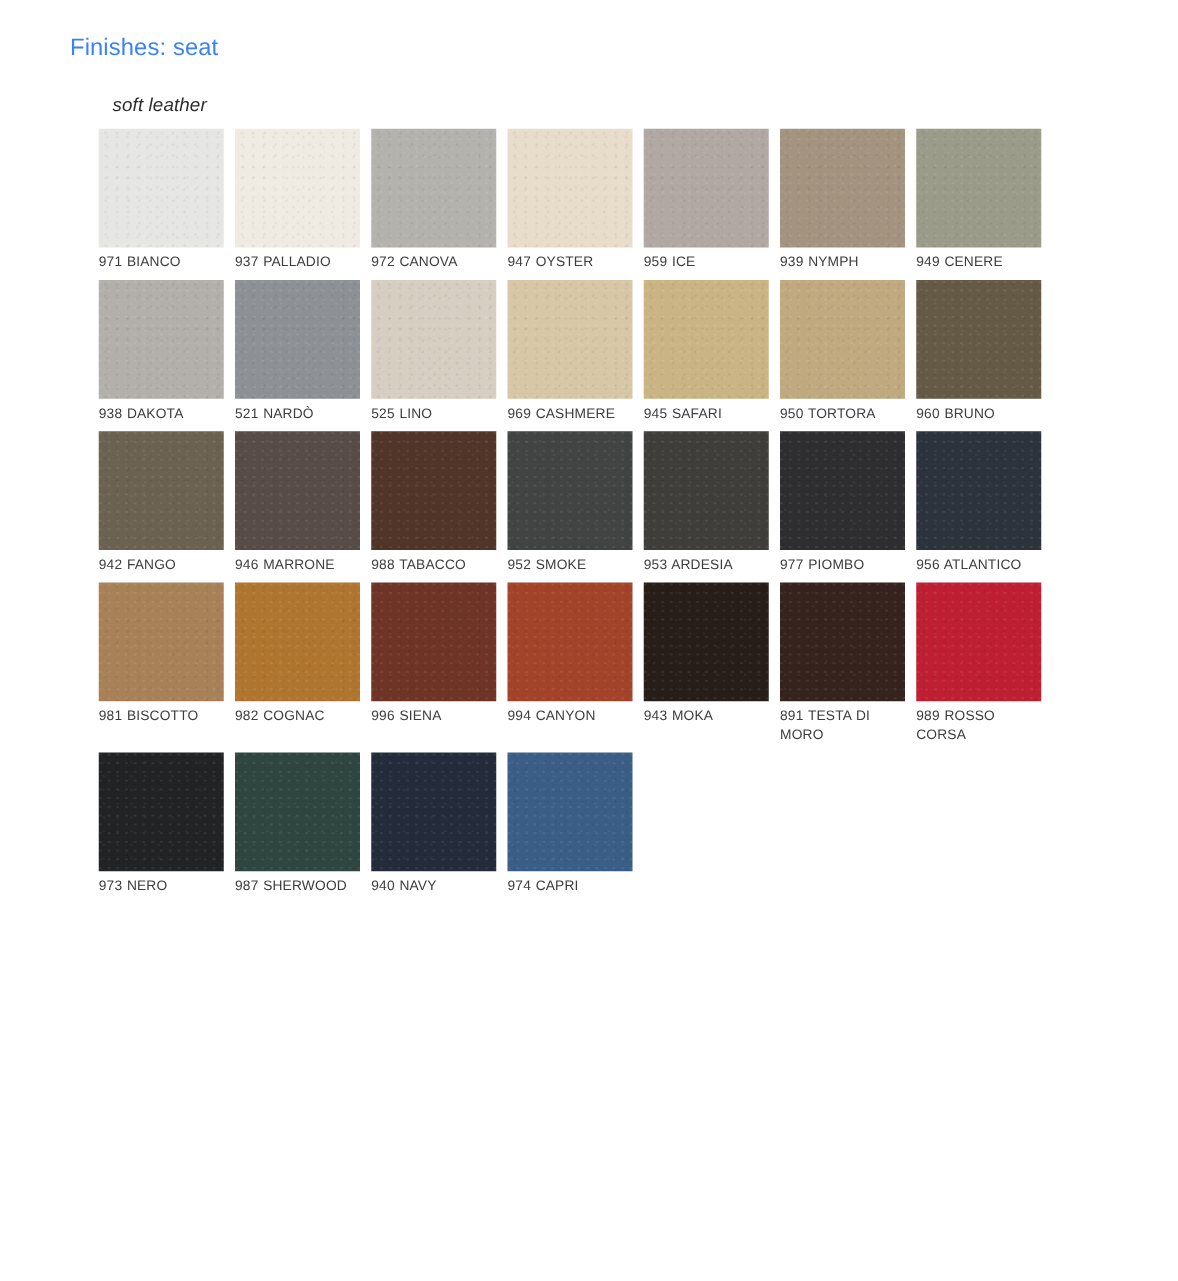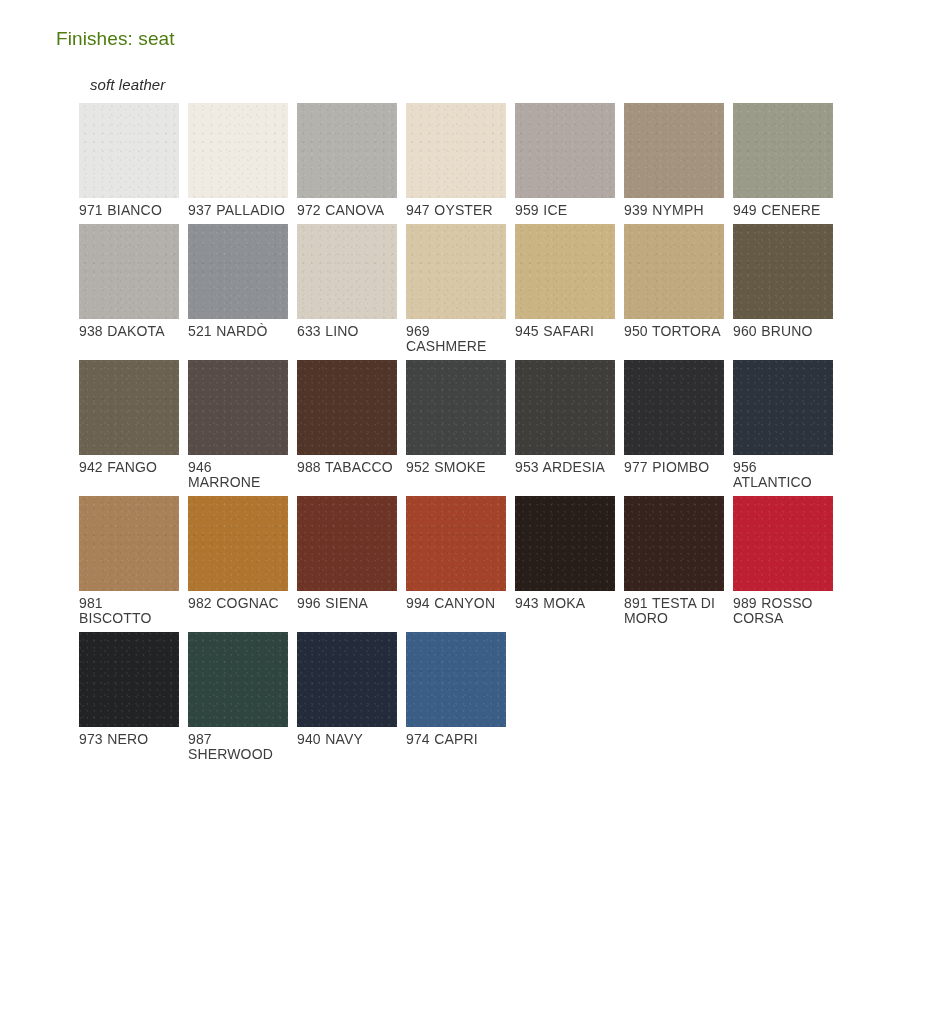--- a/index.html
+++ b/index.html
@@ -15,21 +15,21 @@
     -webkit-font-smoothing: antialiased;
     position: relative;
     overflow: hidden;
   }
   #page-title {
     position: absolute;
     left: 56px;
     top: 28px;
     font-size: 19px;
     font-weight: 400;
-    color: #4d7c0f;
+    color: #3b82f6;
     letter-spacing: 0.1px;
   }
   #finishes-panel {
     position: absolute;
     left: 79px;
     top: 76px;
     width: 800px;
   }
   .group-heading {
     font-size: 15px;
@@ -62,21 +62,21 @@
     inset: 0;
     background-image:
       radial-gradient(circle at 18% 22%, rgba(255,255,255,0.07) 0 1px, transparent 1px),
       radial-gradient(circle at 62% 38%, rgba(0,0,0,0.05) 0 1px, transparent 1px),
       radial-gradient(circle at 38% 72%, rgba(255,255,255,0.05) 0 1px, transparent 1px),
       radial-gradient(circle at 84% 84%, rgba(0,0,0,0.045) 0 1px, transparent 1px);
     background-size: 7px 7px, 9px 9px, 11px 11px, 8px 8px;
     pointer-events: none;
   }
   .swatch-label {
-    font-size: 14px;
+    font-size: 11px;
     line-height: 15px;
     color: #3d3d3d;
     margin-top: 5px;
     letter-spacing: 0.15px;
     word-spacing: 0.5px;
   }
 </style>
 </head>
 <body>
 
@@ -116,21 +116,21 @@
       <div class="swatch-cell">
         <div class="swatch-chip" style="background-color: rgb(179, 176, 171);"></div>
         <div class="swatch-label">938 DAKOTA</div>
       </div>
       <div class="swatch-cell">
         <div class="swatch-chip" style="background-color: rgb(141, 145, 149);"></div>
         <div class="swatch-label">521 NARDÒ</div>
       </div>
       <div class="swatch-cell">
         <div class="swatch-chip" style="background-color: rgb(214, 206, 193);"></div>
-        <div class="swatch-label">633 LINO</div>
+        <div class="swatch-label">525 LINO</div>
       </div>
       <div class="swatch-cell">
         <div class="swatch-chip" style="background-color: rgb(215, 199, 166);"></div>
         <div class="swatch-label">969 CASHMERE</div>
       </div>
       <div class="swatch-cell">
         <div class="swatch-chip" style="background-color: rgb(203, 180, 132);"></div>
         <div class="swatch-label">945 SAFARI</div>
       </div>
       <div class="swatch-cell">

